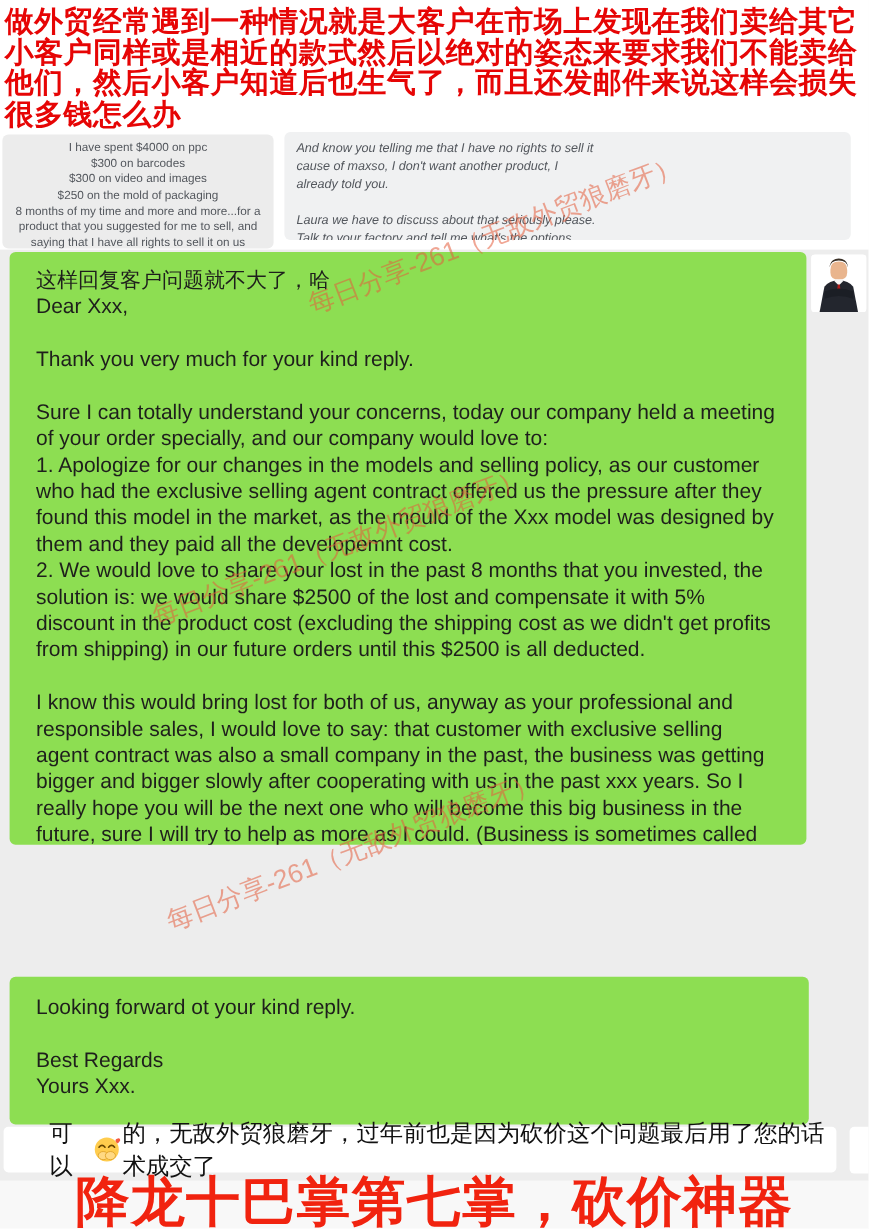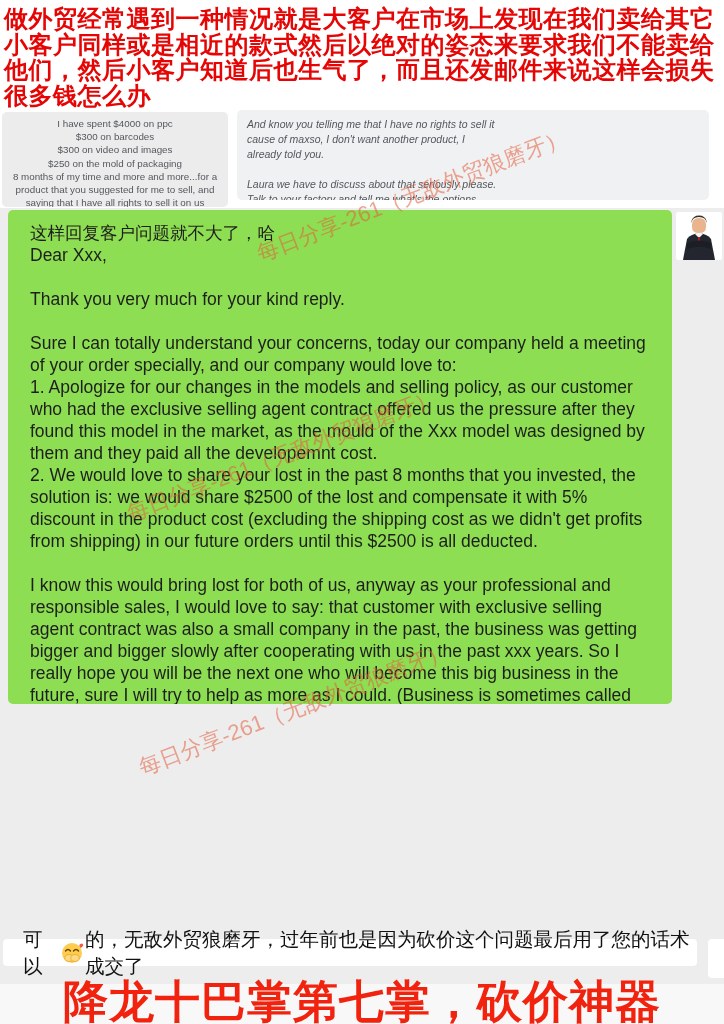--- a/index.html
+++ b/index.html
@@ -33,21 +33,21 @@
   .watermark {
     position: absolute; white-space: nowrap; pointer-events: none;
     font-size: 22px; color: rgba(228, 92, 60, 0.55);
     transform: rotate(-21deg); transform-origin: 0 50%;
     z-index: 5;
   }
   .wm1 { left: 258px; top: 240px; }
   .wm2 { left: 128px; top: 500px; }
   .wm3 { left: 140px; top: 754px; }
 
-  .feedback-bar { position: absolute; left: 3px; top: 939px; width: 694px; height: 27px; background: #ffffff; border-radius: 4px; display: flex; align-items: center; padding-left: 20px; font-size: 19.5px; color: #111; }
+  .feedback-bar { position: absolute; left: 3px; top: 939px; width: 694px; height: 38px; background: #ffffff; border-radius: 4px; display: flex; align-items: center; padding-left: 38px; font-size: 19.5px; color: #111; }
   .feedback-frag { position: absolute; left: 708px; top: 939px; width: 16px; height: 39px; background: #ffffff; border-radius: 4px 0 0 4px; }
   .emoji { display: inline-block; width: 24px; height: 24px; margin: 0 1px; vertical-align: -4px; }
 
   .footer-headline { position: absolute; left: 0; top: 972px; width: 724px; text-align: center; color: #f1230f; font-weight: bold; font-size: 45px; letter-spacing: 1px; z-index: 6; }
 </style>
 </head>
 <body>
 
 <div class="page">
 
@@ -77,20 +77,24 @@
 
 Sure I can totally understand your concerns, today our company held a meeting of your order specially, and our company would love to:
 1. Apologize for our changes in the models and selling policy, as our customer who had the exclusive selling agent contract offered us the pressure after they found this model in the market, as the mould of the Xxx model was designed by them and they paid all the developemnt cost.
 2. We would love to share your lost in the past 8 months that you invested, the solution is: we would share $2500 of the lost and compensate it with 5% discount in the product cost (excluding the shipping cost as we didn't get profits from shipping) in our future orders until this $2500 is all deducted.
 
 I know this would bring lost for both of us, anyway as your professional and responsible sales, I would love to say: that customer with exclusive selling agent contract was also a small company in the past, the business was getting bigger and bigger slowly after cooperating with us in the past xxx years. So I really hope you will be the next one who will become this big business in the future, sure I will try to help as more as I could. (Business is sometimes called copy, we just copy the way others succeed but not the models, I do believe you understand this better than me).
 
 Sorry again for the changes and the lost and convinience that we brought to you, your understanding and support would be highly appreciated and grateful.</div>
   </div>
 
+  <div class="bubble bubble-closing prewrap">Looking forward ot your kind reply.
+
+Best Regards
+Yours Xxx.</div>
 
 
   <div class="avatar">
     <svg width="46" height="48" viewBox="0 0 46 48">
       <rect x="0" y="0" width="46" height="48" fill="#ffffff"></rect>
       <path d="M16 13 Q16 6 23 6 Q30 6 30 13 L30 15 Q30 21 23 21 Q16 21 16 15 Z" fill="#e9b58e"></path>
       <path d="M15.5 11 Q16 5 23 5 Q30 5 30.5 11 L30.5 9 Q29 3.5 23 3.5 Q17 3.5 15.5 9 Z" fill="#3a3026"></path>
       <path d="M7 48 L11 27 Q15 21.5 23 21.5 Q31 21.5 35 27 L39 48 Z" fill="#23262e"></path>
       <path d="M19 22 L23 26 L27 22 L25 21 L21 21 Z" fill="#f5f5f5"></path>
       <path d="M22.2 25 L23.8 25 L24.6 31 L23 33 L21.4 31 Z" fill="#b01818"></path>

